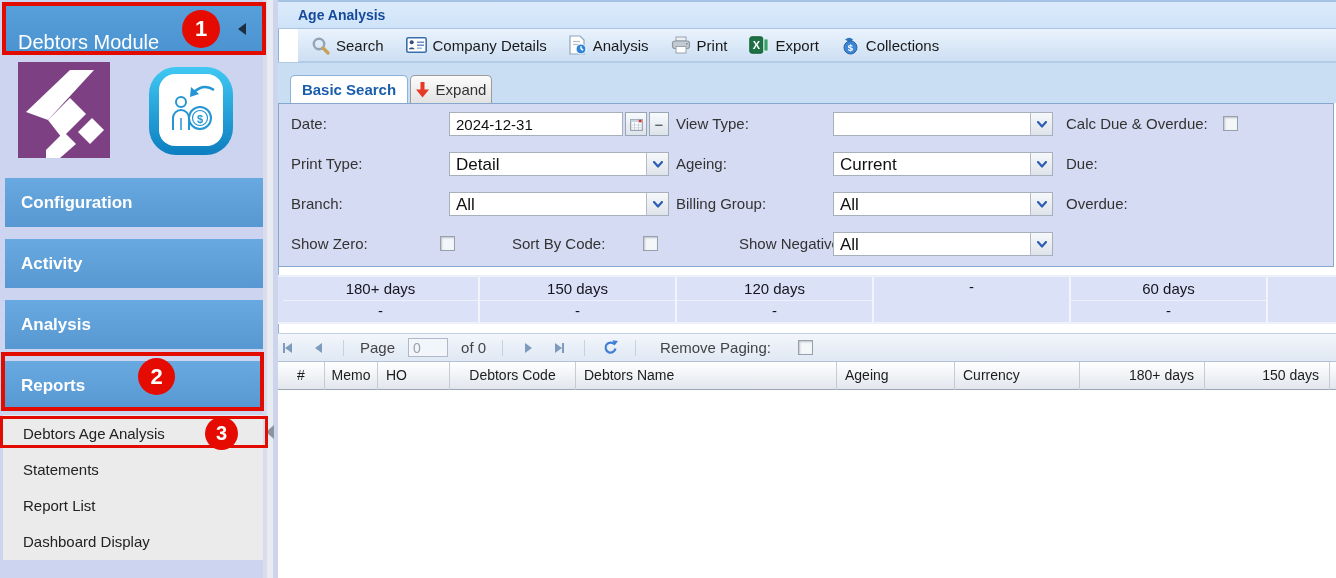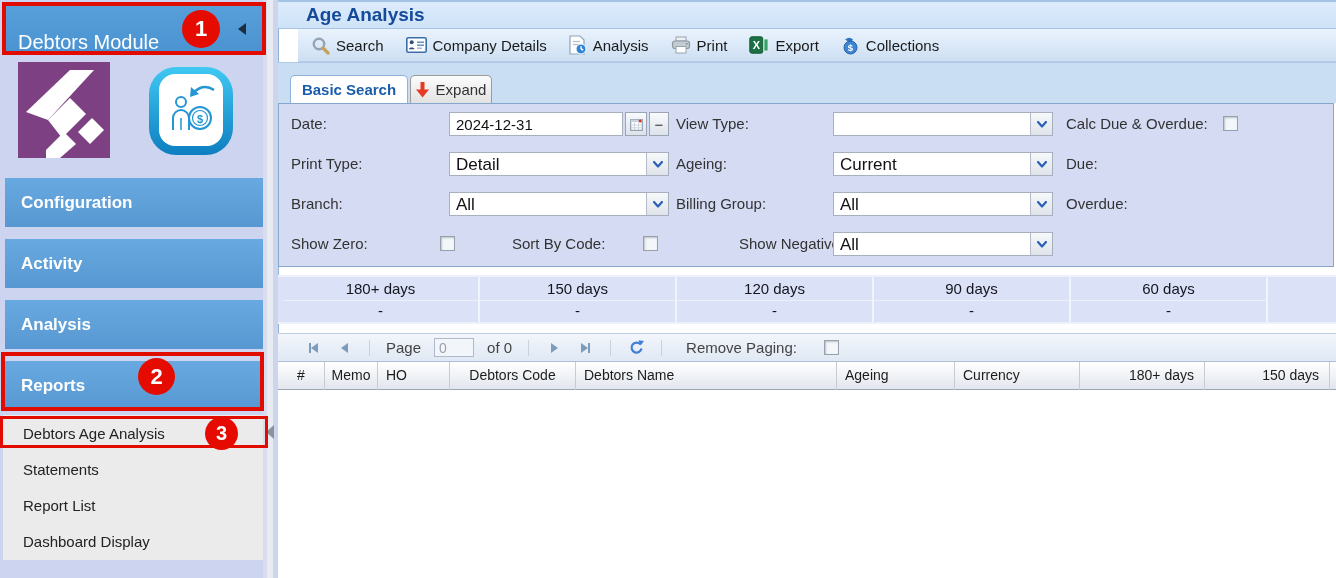--- a/index.html
+++ b/index.html
@@ -26,21 +26,21 @@
   
   .splitter { position:absolute; left:263px; top:0; width:15px; height:578px;
     background:linear-gradient(90deg,#d9ddeb 0 4px,#e9ebf3 4px 10px,#cdd5ec 10px); }
   .split-handle { position:absolute; left:266px; top:425px; width:0; height:0;
     border-top:7px solid transparent; border-bottom:7px solid transparent; border-right:8px solid #8b939e; cursor:pointer; }
 
   
   .main-bg { position:absolute; left:278px; top:0; width:1058px; height:578px; background:#fff; border-left:1px solid #8fb2d8; }
   .titlebar { position:absolute; left:278px; top:0; width:1058px; height:29px;
     background:linear-gradient(#dcebfb,#cfe3f8); border-top:2px solid #a4c3e4; border-bottom:1px solid #a9c4e2;
-    color:#154a9b; font-weight:bold; font-size:19px; line-height:26px; padding-left:28px; }
+    color:#154a9b; font-weight:bold; font-size:14px; line-height:26px; padding-left:20px; }
   .toolbar { position:absolute; left:278px; top:29px; width:1058px; height:33px;
     background:linear-gradient(#eaf3fd,#cddff3); border-bottom:1px solid #b7cde6;
     display:flex; align-items:center; padding-left:6px; gap:8px;margin-left:20px; }
   .tool { display:flex; align-items:center; gap:6px; padding:3px 7px; font-size:15px; color:#1a1a1a; cursor:pointer; border-radius:3px; }
   .tabstrip { position:absolute; left:278px; top:62px; width:1058px; height:41px;
     background:#c9ddf3; border-top:1px solid #b0c9e6; }
   .tab { position:absolute; bottom:0; height:28px; border-radius:5px 5px 0 0;
     display:flex; align-items:center; justify-content:center; font-size:15px; cursor:pointer; gap:7px; }
   .tab.active { left:12px; width:118px; background:#fff; border:1px solid #8cb2da; border-bottom:none;
     color:#1a5dab; font-weight:bold; }
@@ -69,21 +69,21 @@
   .bucket { width:197px; border-right:2px solid #f2f4fc; display:flex; flex-direction:column; }
   .bucket .b-label { height:24px; line-height:24px; text-align:center; font-size:15px; color:#15151f;
     border-bottom:1px solid #eef1fb; }
   .bucket .b-value { height:21px; line-height:20px; text-align:center; font-size:15px; color:#15151f; }
   .bucket.spacer { width:5px; border-right:none; }
   .bucket.fill { flex:1; border-right:none; }
 
   
   .pagingbar { position:absolute; left:278px; top:333px; width:1058px; height:29px;
     background:linear-gradient(#f3f6fb,#dfe8f4); border-top:1px solid #c0d0e4; border-bottom:1px solid #b0bfd4;
-    display:flex; align-items:center; padding-left:26px; gap:13px; font-size:15px; color:#444; }
+    display:flex; align-items:center; padding-left:0; gap:13px; font-size:15px; color:#444; }
   .pg-btn { width:18px; height:18px; display:flex; align-items:center; justify-content:center; cursor:pointer; }
   .tri-l { width:0; height:0; border-top:5px solid transparent; border-bottom:5px solid transparent; border-right:7px solid #7d9cbd; }
   .tri-r { width:0; height:0; border-top:5px solid transparent; border-bottom:5px solid transparent; border-left:7px solid #7d9cbd; }
   .pg-bar { width:2px; height:10px; background:#7d9cbd; }
   .pg-sep { width:1px; height:16px; background:#c8d2de; margin:0 3px; }
   .pg-input { width:40px; height:19px; border:1px solid #aebacb; background:#f2f5f9; color:#99a1ad;
     font-size:14px; padding:0 4px; font-family:"Liberation Sans", sans-serif; }
 
   
   .thead { position:absolute; left:278px; top:362px; width:1058px; height:28px;
@@ -343,21 +343,20 @@
     </div>
     <div class="bucket">
       <div class="b-label">150 days</div>
       <div class="b-value">-</div>
     </div>
     <div class="bucket">
       <div class="b-label">120 days</div>
       <div class="b-value">-</div>
     </div>
     <div class="bucket">
-      <div class="b-label">90 days</div>
       <div class="b-value">-</div>
     </div>
     <div class="bucket">
       <div class="b-label">60 days</div>
       <div class="b-value">-</div>
     </div>
     <div class="bucket fill"></div>
   </div>
 
   <div class="pagingbar">

